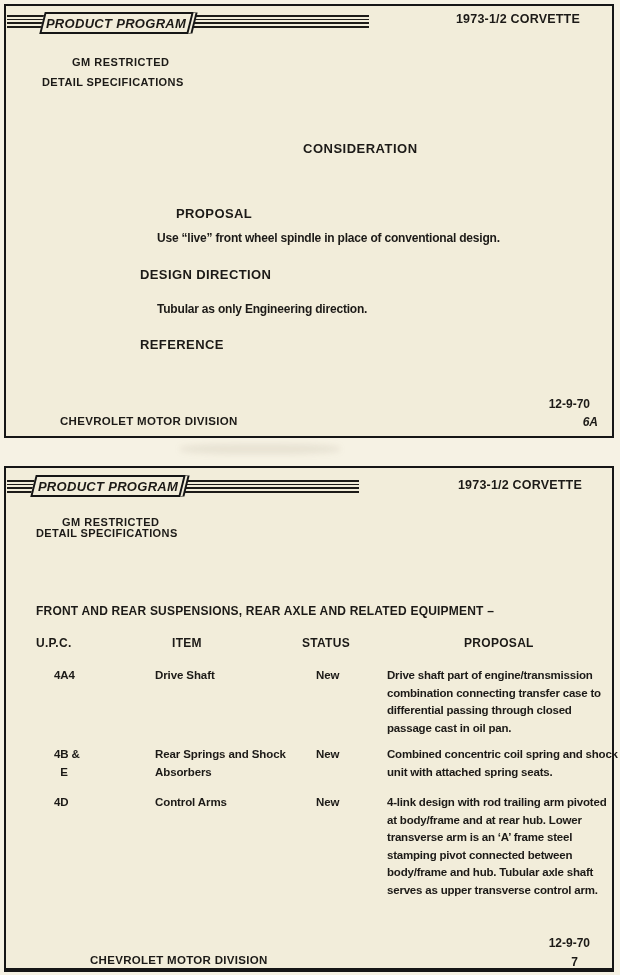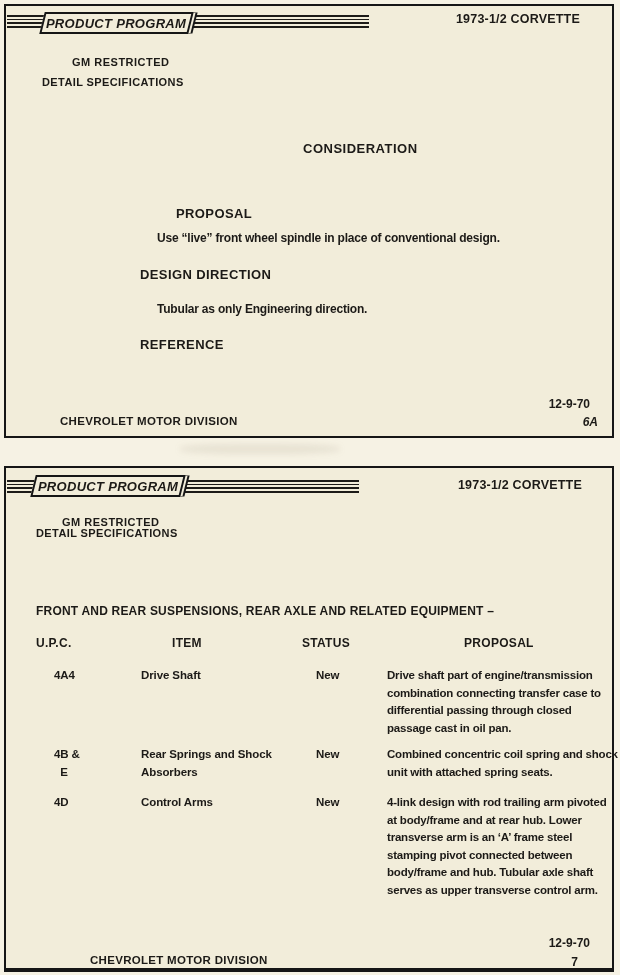--- a/index.html
+++ b/index.html
@@ -73,21 +73,21 @@
   .section-heading{position:absolute;left:30px;top:136px;font-weight:bold;font-size:12px;letter-spacing:0.2px;}
   .col-headers{position:absolute;left:0;top:168px;width:100%;font-weight:bold;font-size:12px;letter-spacing:0.3px;}
   .col-headers span{position:absolute;white-space:nowrap;}
   .ch-upc{left:30px;}
   .ch-item{left:166px;}
   .ch-status{left:296px;}
   .ch-remarks{left:458px;}
   .t-row{position:absolute;left:0;width:100%;font-weight:bold;font-size:11.5px;line-height:17.5px;letter-spacing:-0.1px;}
   .t-row .cell{position:absolute;top:0;}
   .c-upc{left:48px;white-space:pre-wrap;}
-  .c-item{left:90px;width:168px;padding-left:45px;}
+  .c-item{left:104px;width:168px;padding-left:45px;}
   .c-status{left:310px;}
   .c-remarks{left:381px;width:232px;letter-spacing:-0.2px;}
   .row-0{top:199px;}
   .row-1{top:278px;}
   .row-2{top:326px;}
 
   
   .smudge{position:absolute;background:rgba(130,118,92,0.12);filter:blur(3px);border-radius:40%;}
   .sm-1{left:180px;top:444px;width:160px;height:10px;}
 </style>

